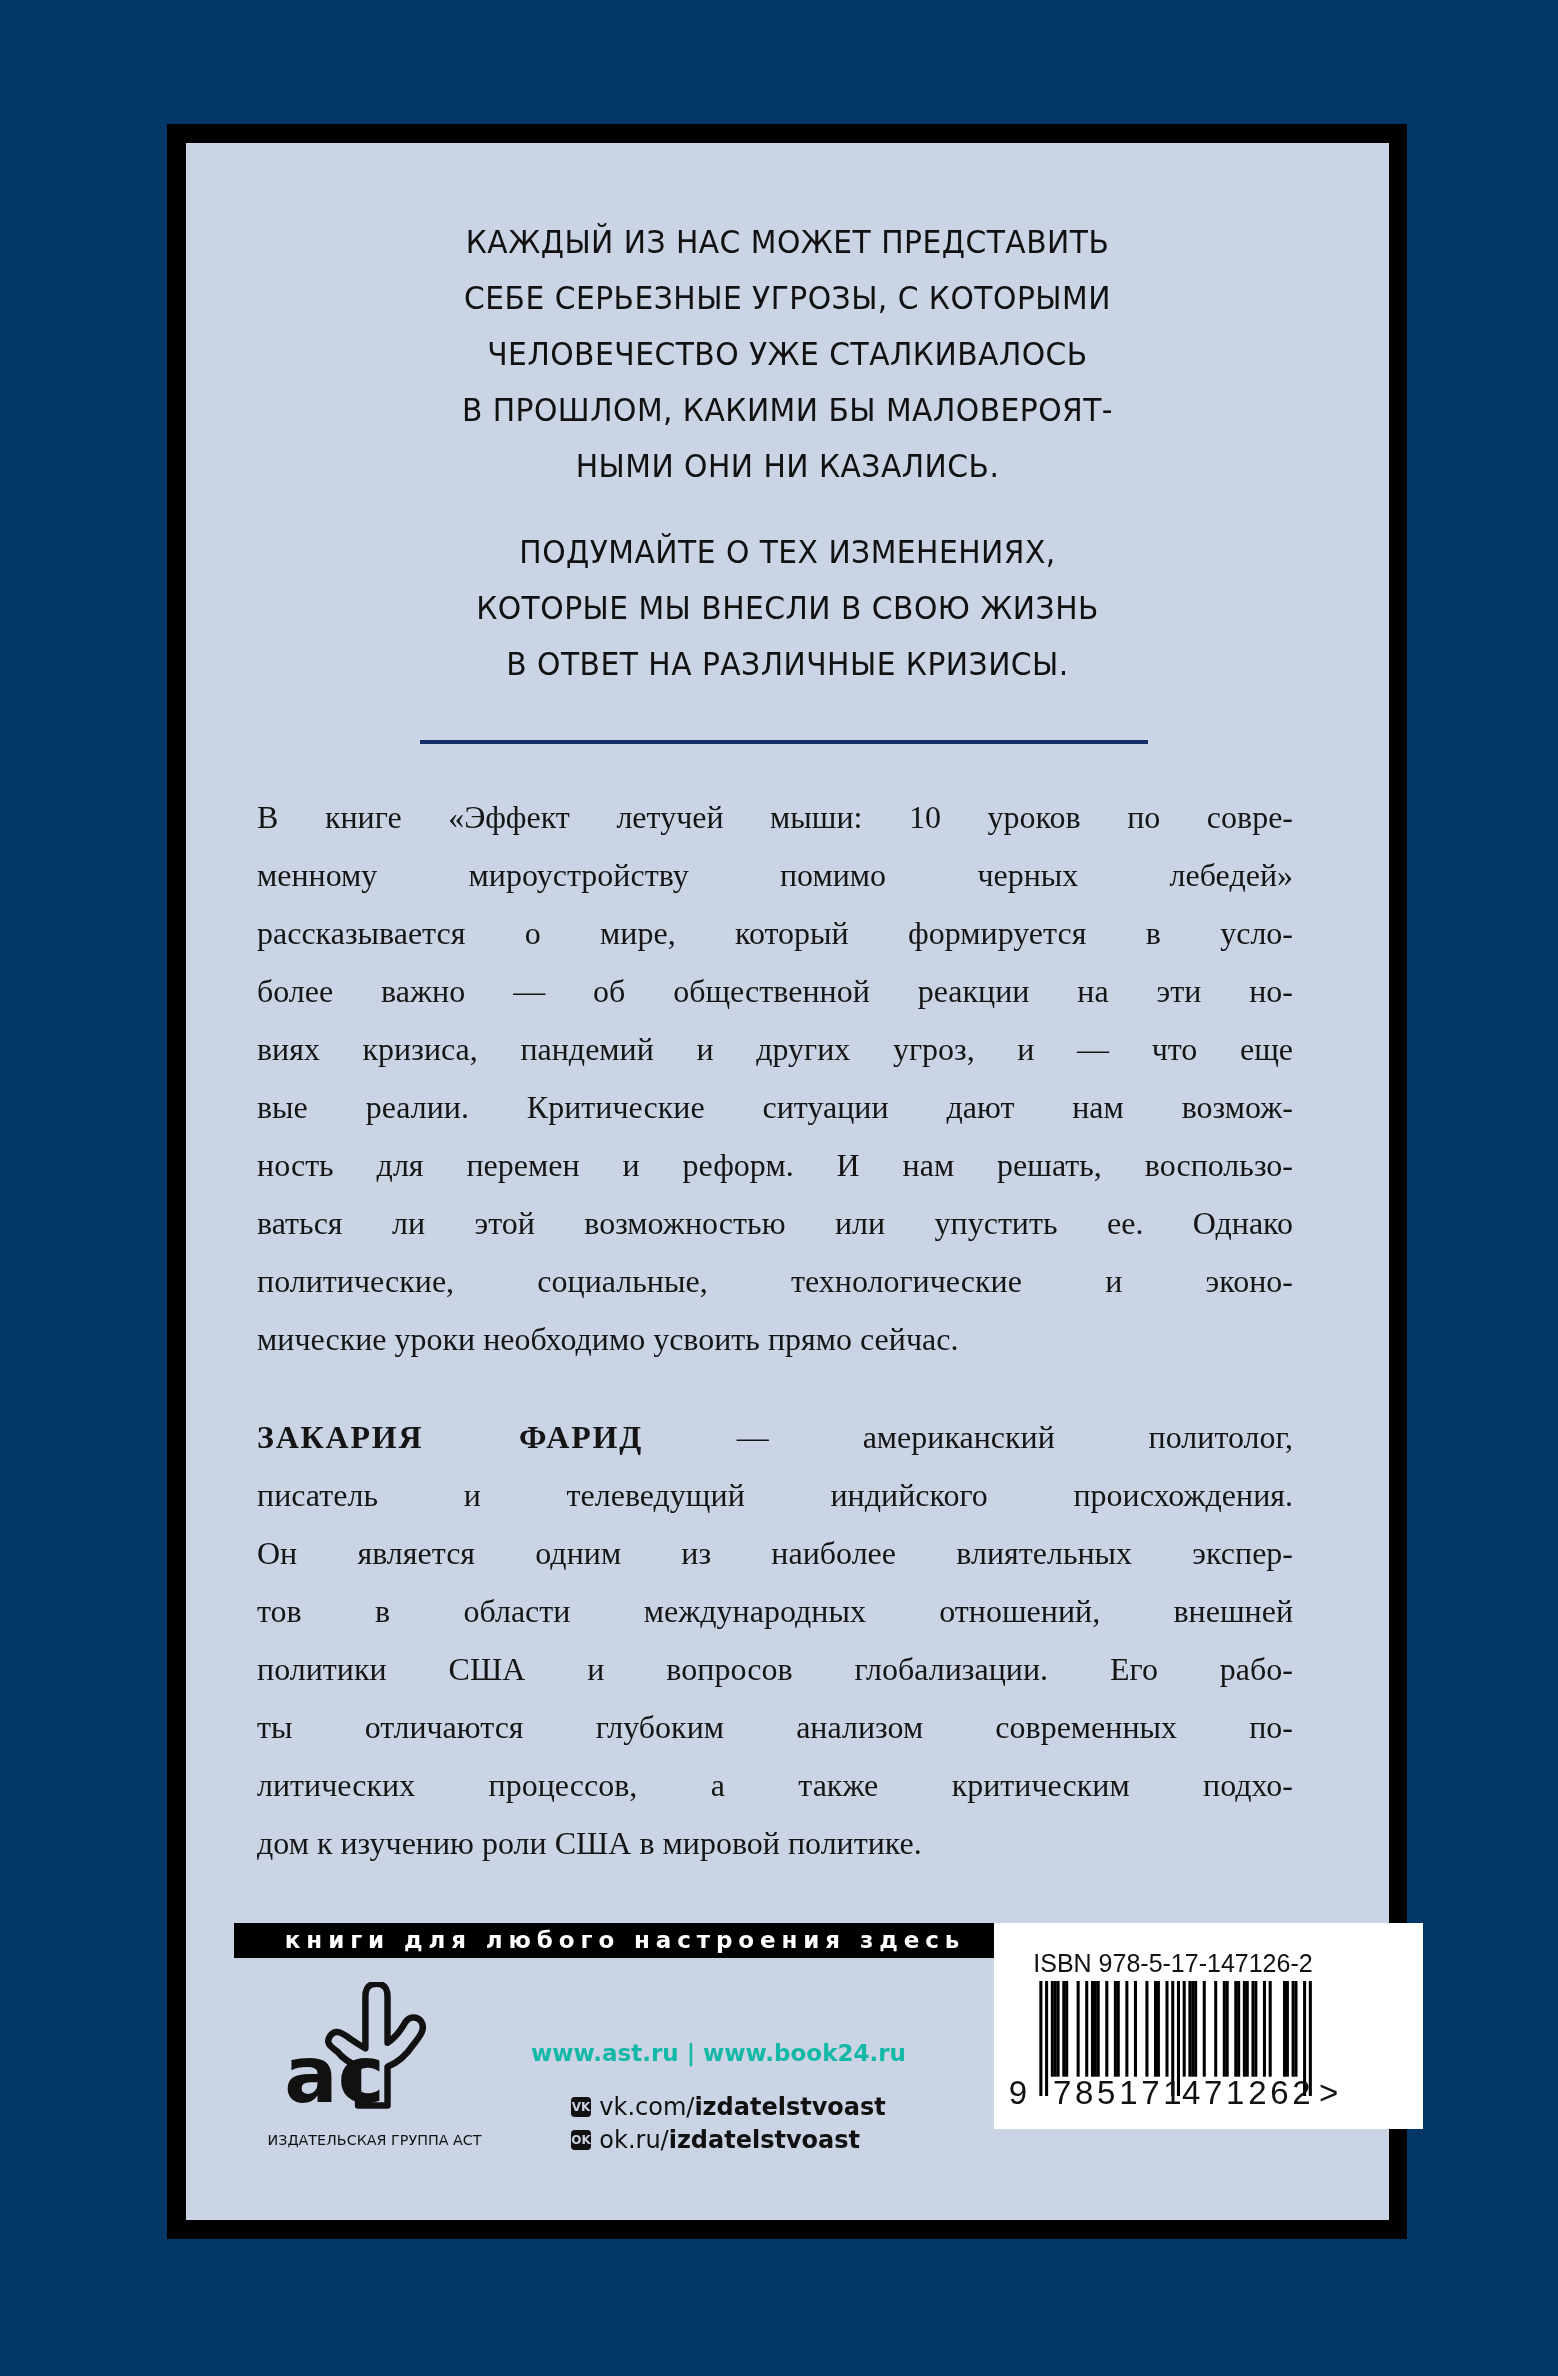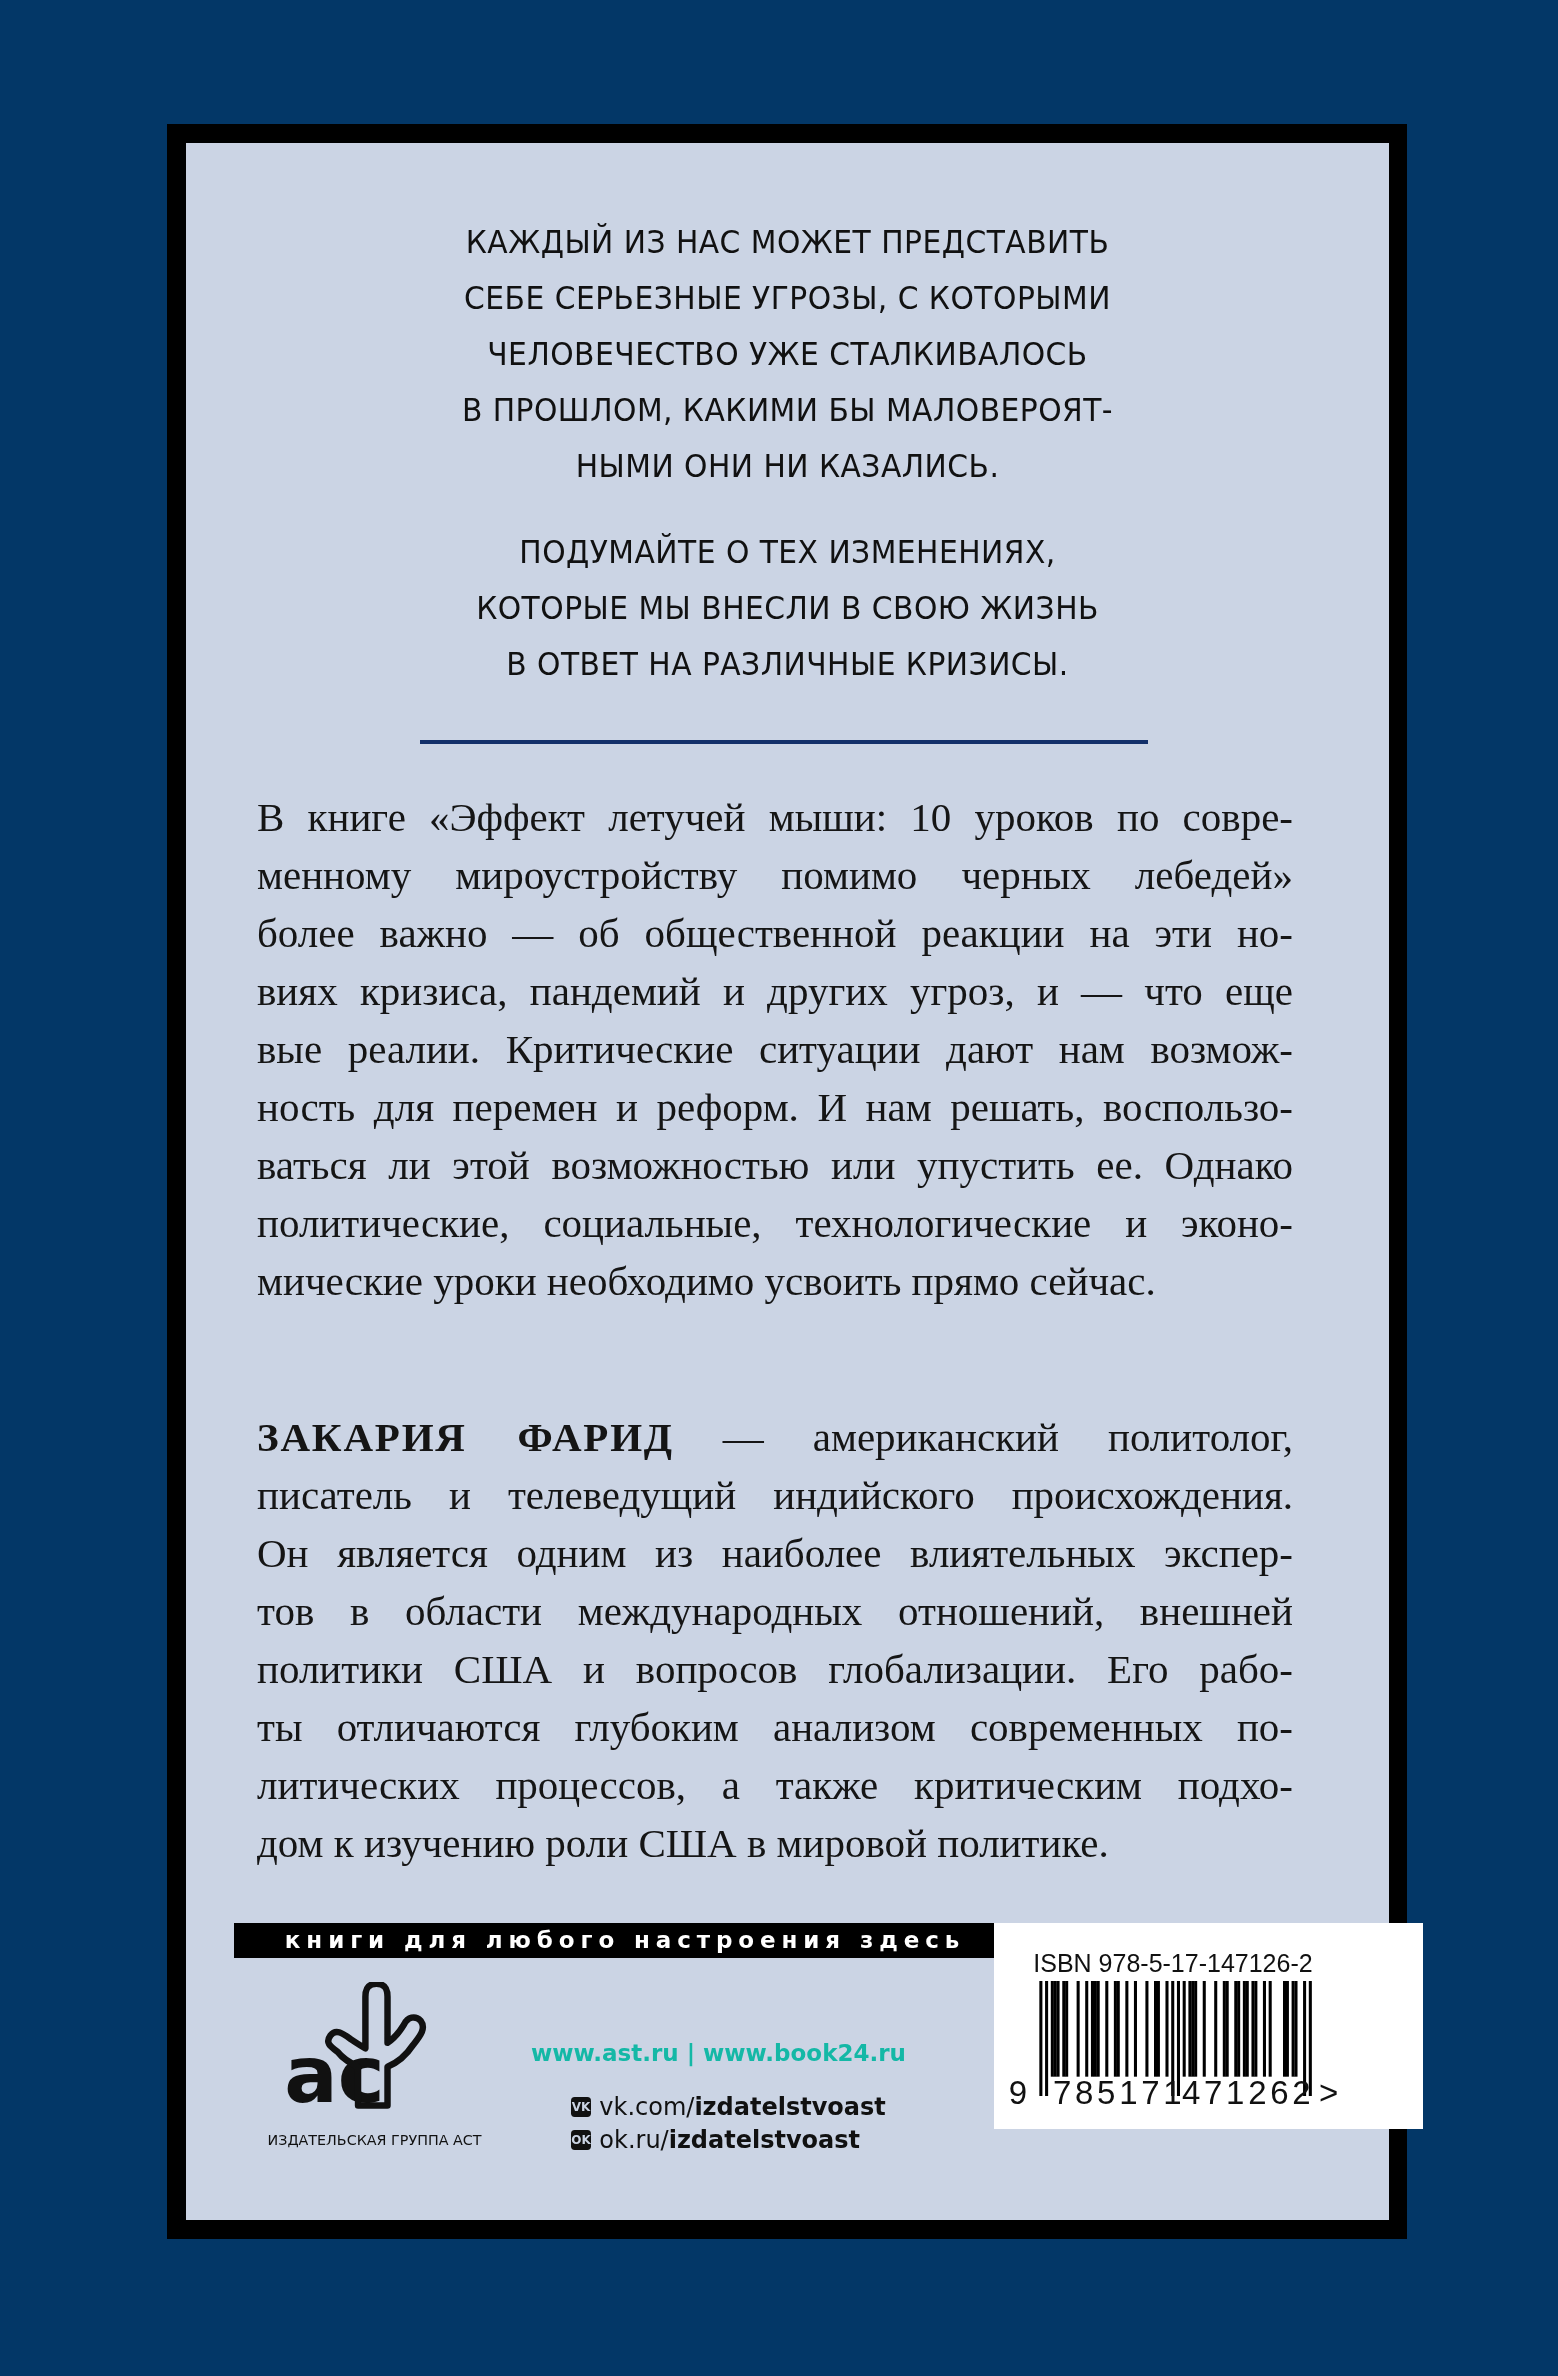--- a/index.html
+++ b/index.html
@@ -21,21 +21,21 @@
     letter-spacing:0.5px; line-height:56px; margin:0;
     transform:scaleX(0.93); transform-origin:center top;
   }
   .headline div { white-space:nowrap; }
   .rule {
     position:absolute; left:420px; top:740px; width:728px; height:3.7px;
     background:#13306a;
   }
   .body-text {
     position:absolute; left:257px; width:1036px;
-    font-family:"Liberation Serif", serif; font-size:41px; color:#151515;
+    font-family:"Liberation Serif", serif; font-size:32px; color:#151515;
     line-height:58px;
   }
   .body-text .ln {
     display:block; white-space:nowrap; text-align:justify; text-align-last:justify;
     height:58px; overflow:visible;
   }
   .body-text .ln.last { text-align-last:left; }
   .body-text b { font-weight:bold; letter-spacing:1.8px; }
   .tagline {
     position:absolute; left:234px; top:1923px; width:742px; height:35px;
@@ -95,20 +95,21 @@
   <div>ПОДУМАЙТЕ О ТЕХ ИЗМЕНЕНИЯХ,</div>
   <div>КОТОРЫЕ МЫ ВНЕСЛИ В СВОЮ ЖИЗНЬ</div>
   <div>В ОТВЕТ НА РАЗЛИЧНЫЕ КРИЗИСЫ.</div>
 </div>
 
 <div class="rule"></div>
 
 <div class="body-text" style="top:788px;">
   <span class="ln">В книге «Эффект летучей мыши: 10 уроков по совре-</span>
   <span class="ln">менному мироустройству помимо черных лебедей»</span>
+  <span class="ln">рассказывается о мире, который формируется в усло-</span>
   <span class="ln">более важно — об общественной реакции на эти но-</span>
   <span class="ln">виях кризиса, пандемий и других угроз, и — что еще</span>
   <span class="ln">вые реалии. Критические ситуации дают нам возмож-</span>
   <span class="ln">ность для перемен и реформ. И нам решать, воспользо-</span>
   <span class="ln">ваться ли этой возможностью или упустить ее. Однако</span>
   <span class="ln">политические, социальные, технологические и эконо-</span>
   <span class="ln last">мические уроки необходимо усвоить прямо сейчас.</span>
 </div>
 
 <div class="body-text" style="top:1408px;">

